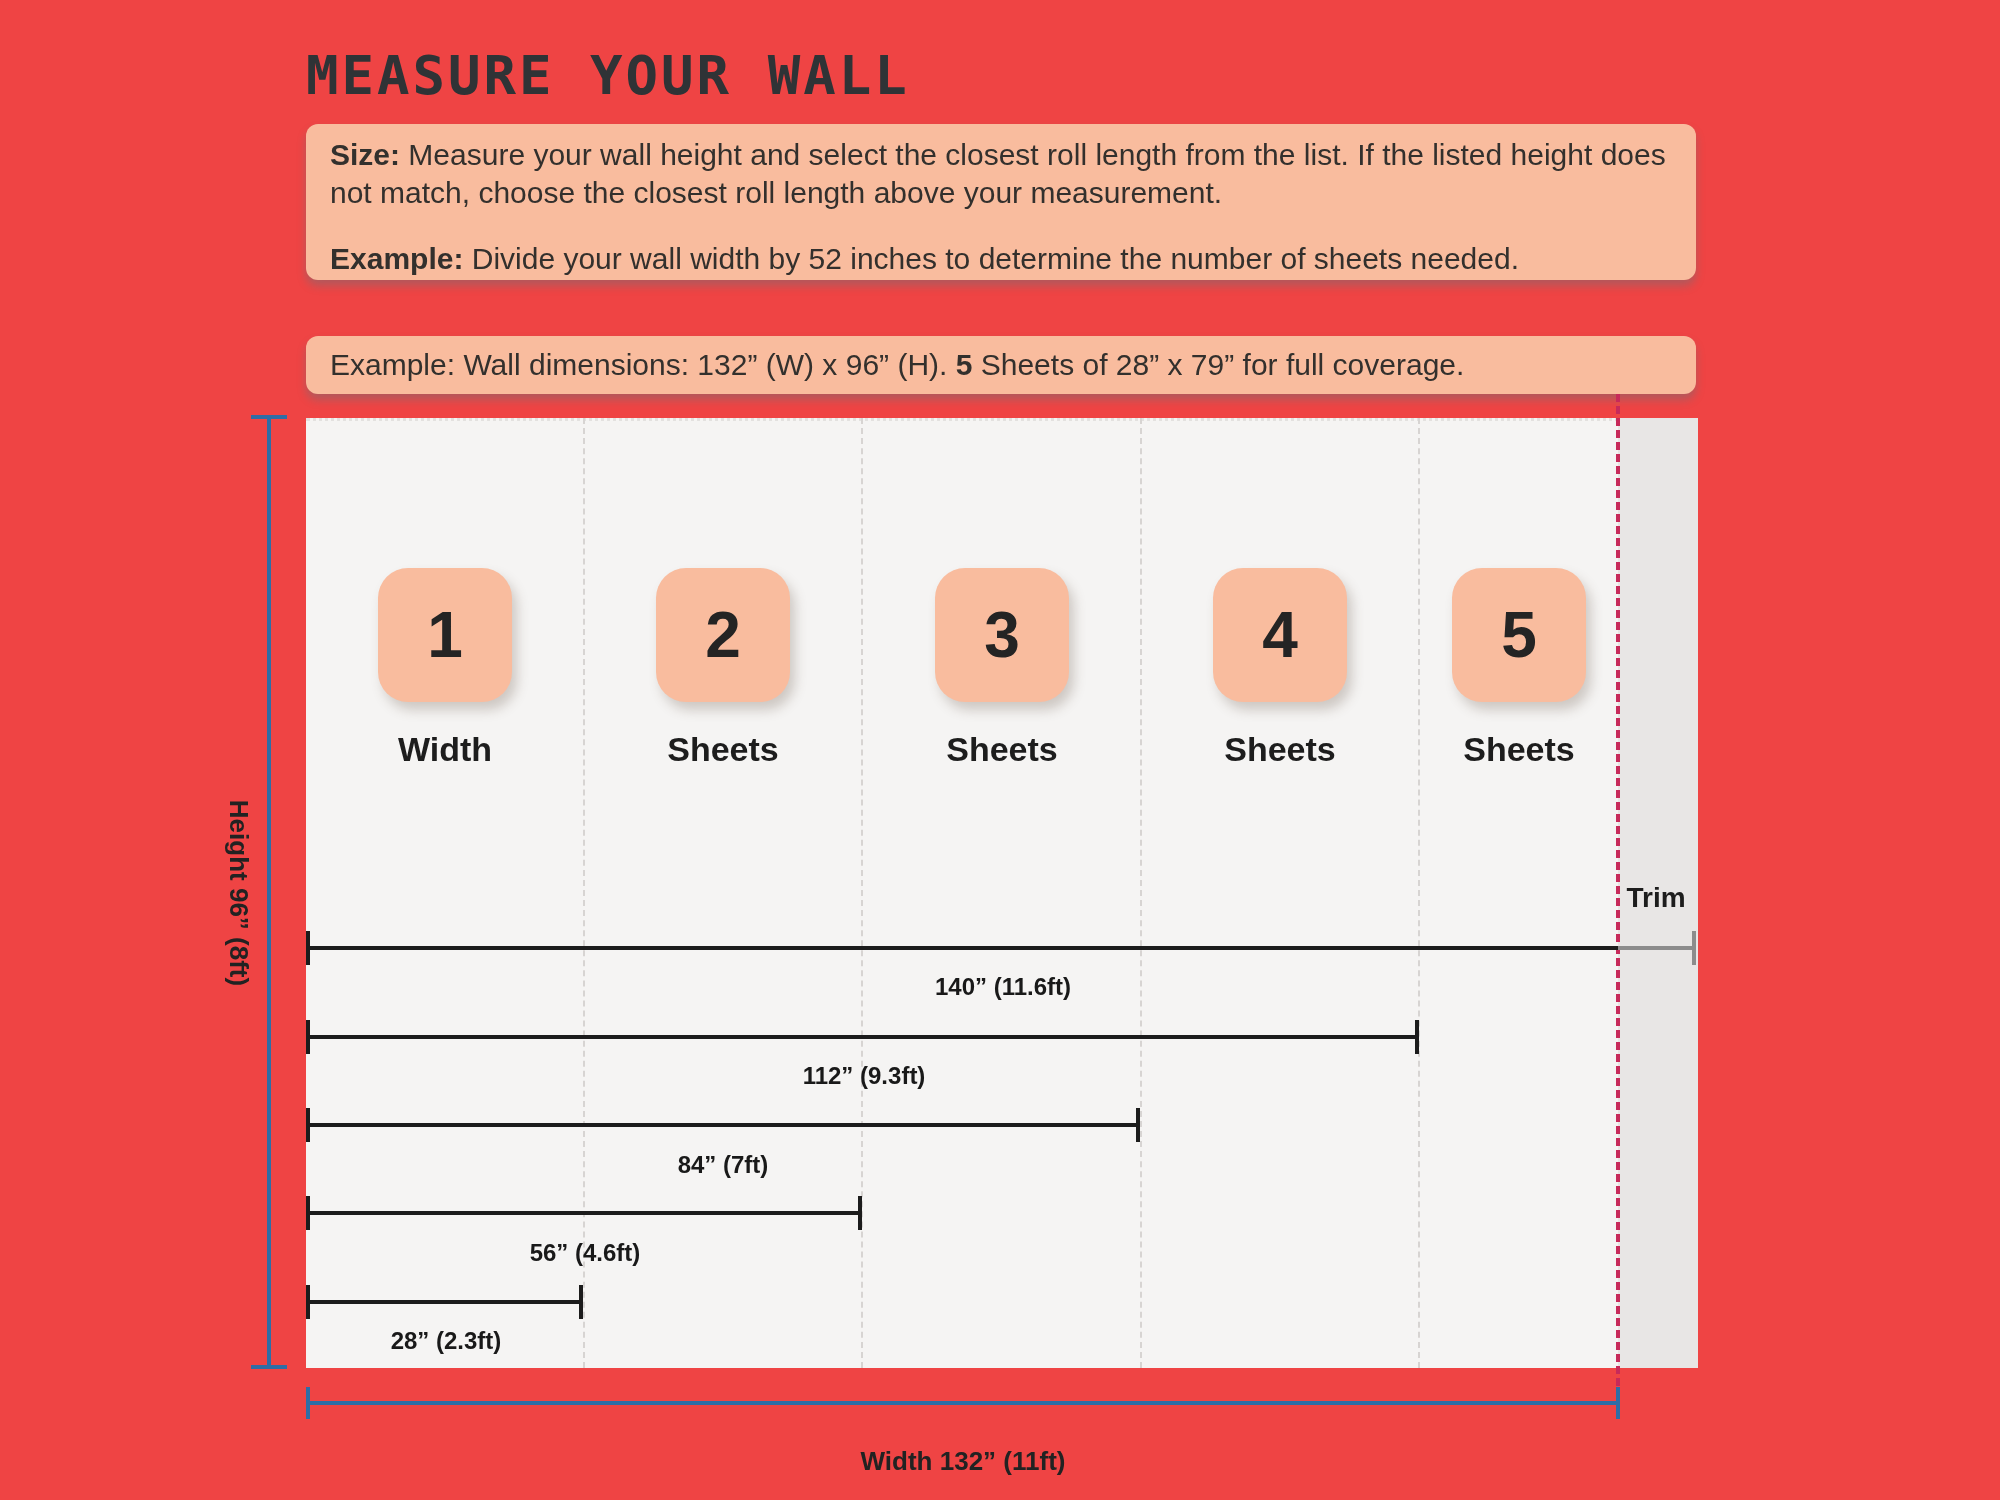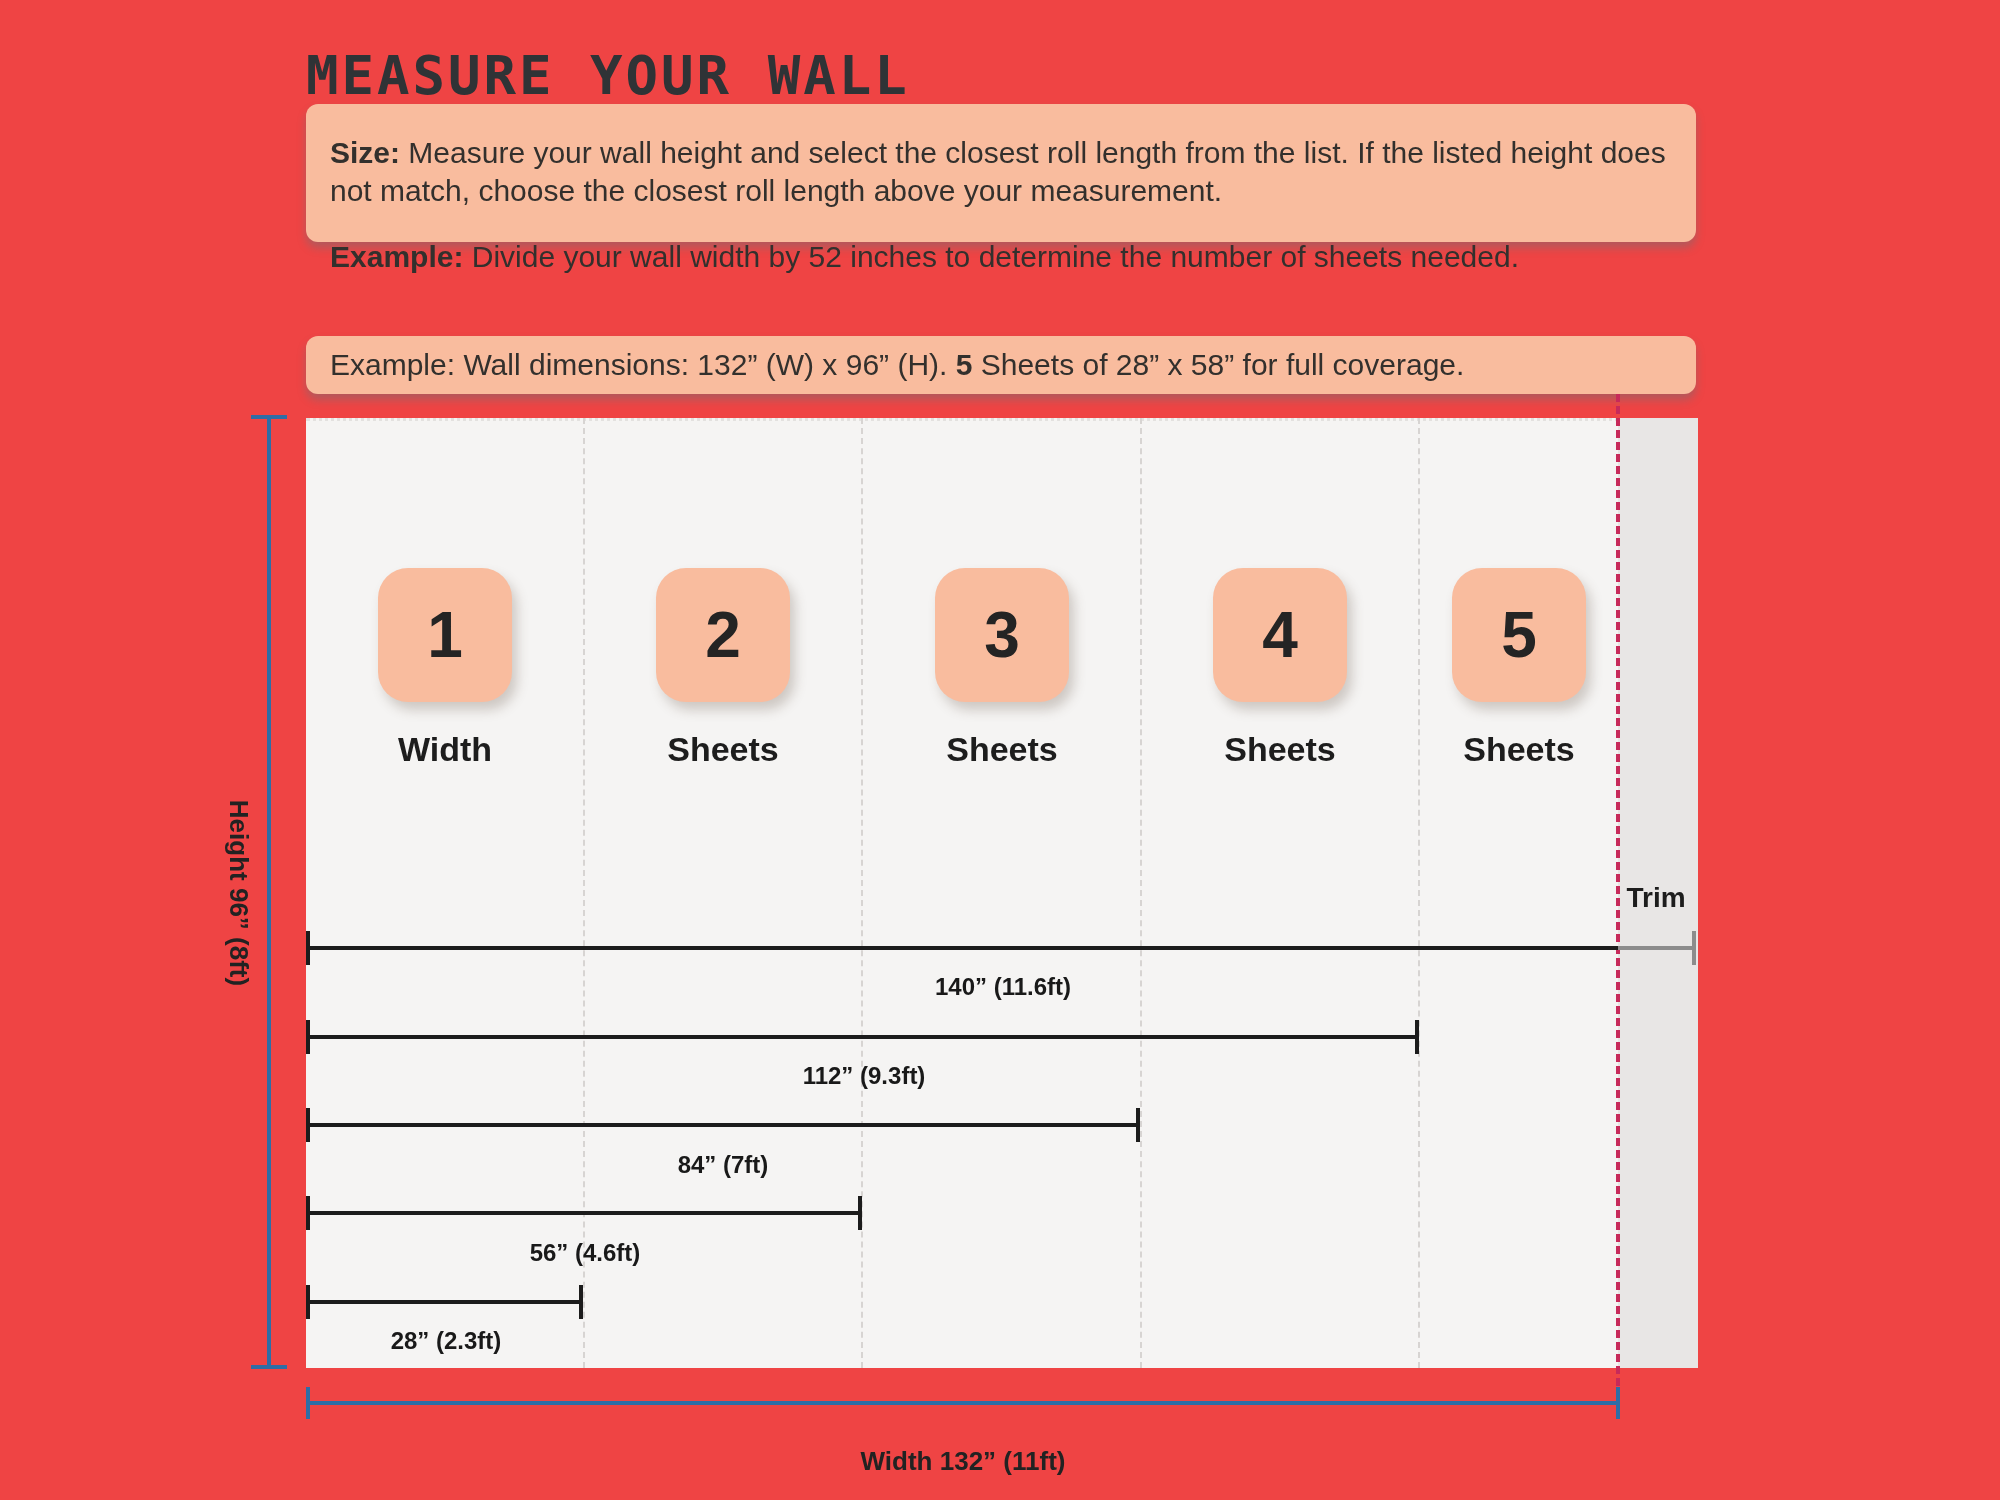--- a/index.html
+++ b/index.html
@@ -7,21 +7,21 @@
   .canvas{position:relative;width:2000px;height:1500px;background:#ef4444;overflow:hidden;}
 
   
   .title{position:absolute;left:306px;top:44px;font-family:"DejaVu Sans Mono",monospace;
          font-weight:700;font-size:54px;letter-spacing:3px;color:#2f3336;white-space:nowrap;}
 
   
   .obox{position:absolute;left:306px;width:1390px;background:#f9bc9e;border-radius:12px;
         color:#33302d;font-size:30px;line-height:38px;
         box-shadow:0 6px 8px rgba(70,125,135,.35);}
-  .obox.instructions{top:104px;height:138px;padding:30px 24px;box-sizing:border-box;}
+  .obox.instructions{top:124px;height:156px;padding:12px 24px;box-sizing:border-box;}
   .obox.instructions p{margin:0;}
   .obox.instructions p + p{margin-top:28px;}
   .obox.example{top:336px;height:58px;display:flex;align-items:center;padding:0 24px;box-sizing:border-box;}
   .bold{font-weight:700;}
 
   
   .panel{position:absolute;left:306px;top:418px;width:1392px;height:950px;background:#f5f4f3;
          border-top:3px dotted #e3e1df;box-sizing:border-box;}
   .trim-band{position:absolute;left:1618px;top:418px;width:80px;height:950px;background:#e8e6e5;}
   .divider{position:absolute;top:418px;height:950px;width:0;border-left:2px dashed #d7d4d2;}
@@ -57,21 +57,21 @@
 <div class="canvas">
 
   <div class="title">MEASURE YOUR WALL</div>
 
   <div class="obox instructions">
     <p><span class="bold">Size:</span><span> Measure your wall height and select the closest roll length from the list. If the listed height does not match, choose the closest roll length above your measurement.</span></p>
     <p><span class="bold">Example:</span><span> Divide your wall width by 52 inches to determine the number of sheets needed.</span></p>
   </div>
 
   <div class="obox example">
-    <span><span>Example: Wall dimensions: 132” (W) x 96” (H). </span><span class="bold">5</span><span> Sheets of 28” x 58” for full coverage.</span></span>
+    <span><span>Example: Wall dimensions: 132” (W) x 96” (H). </span><span class="bold">5</span><span> Sheets of 28” x 79” for full coverage.</span></span>
   </div>
 
   <div class="panel"></div>
   <div class="trim-band"></div>
   <div class="divider" style="left:583px;"></div>
   <div class="divider" style="left:861px;"></div>
   <div class="divider" style="left:1140px;"></div>
   <div class="divider" style="left:1418px;"></div>
   <div class="trim-line"></div>
   <div class="trim-label">Trim</div>

